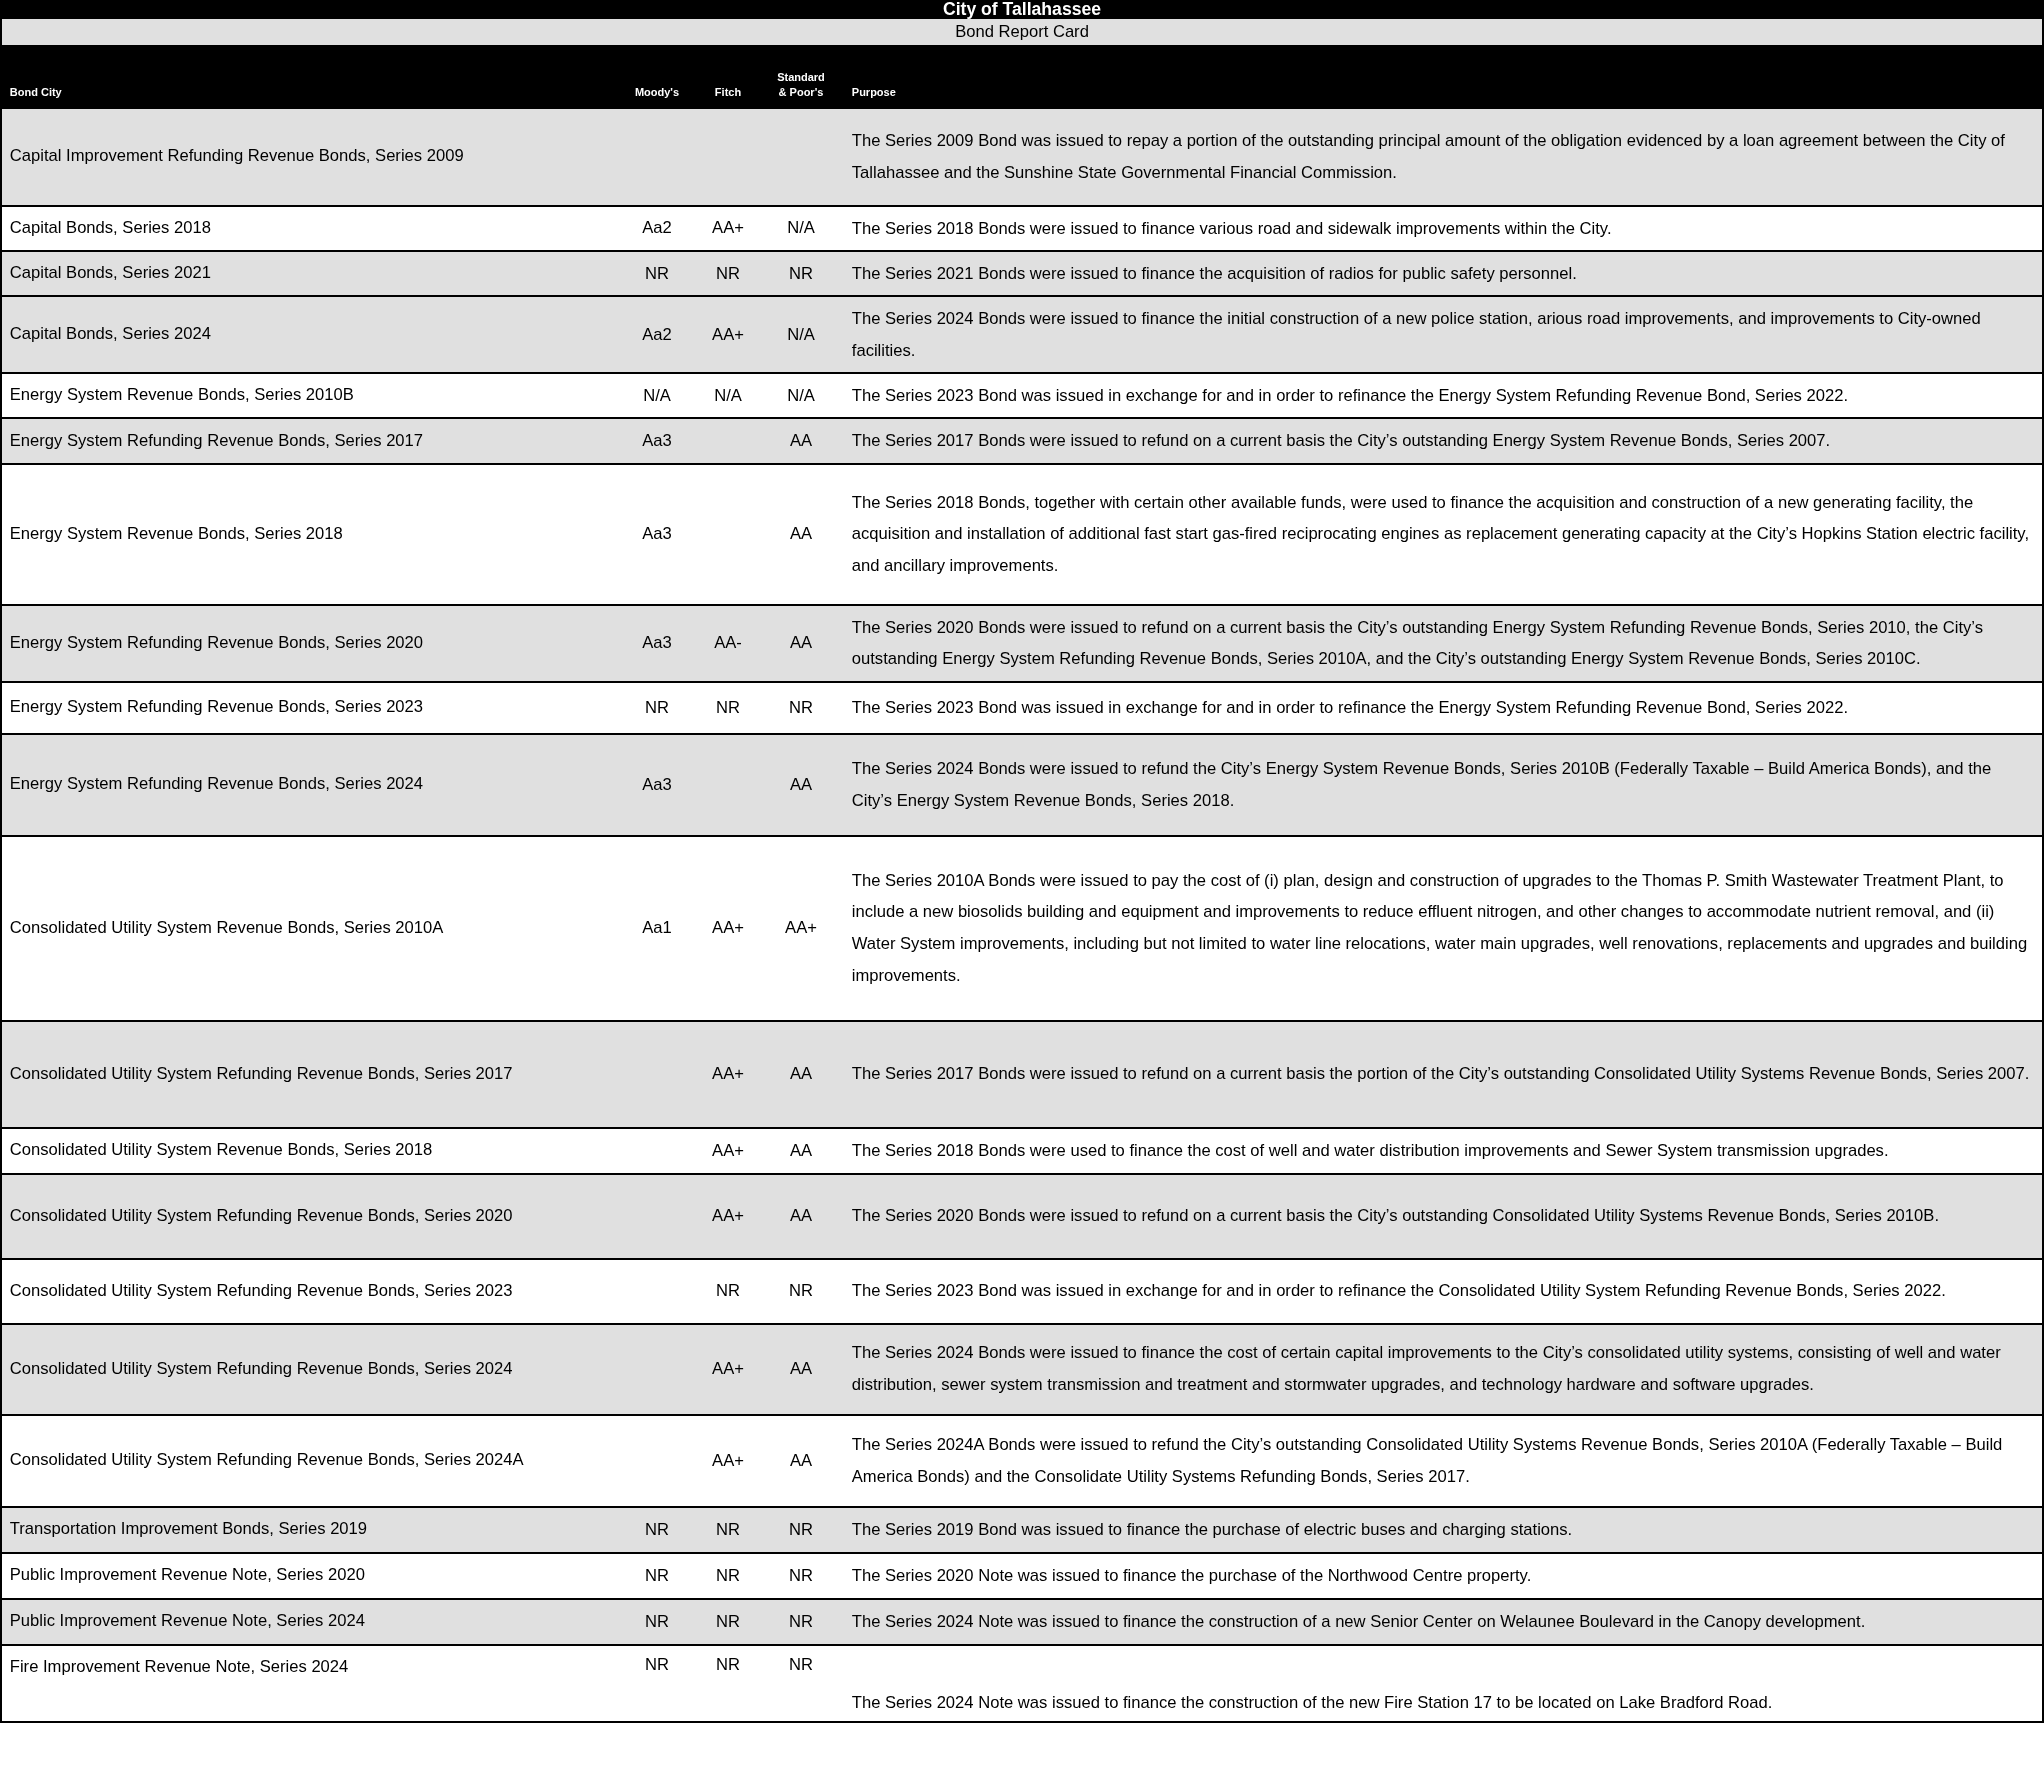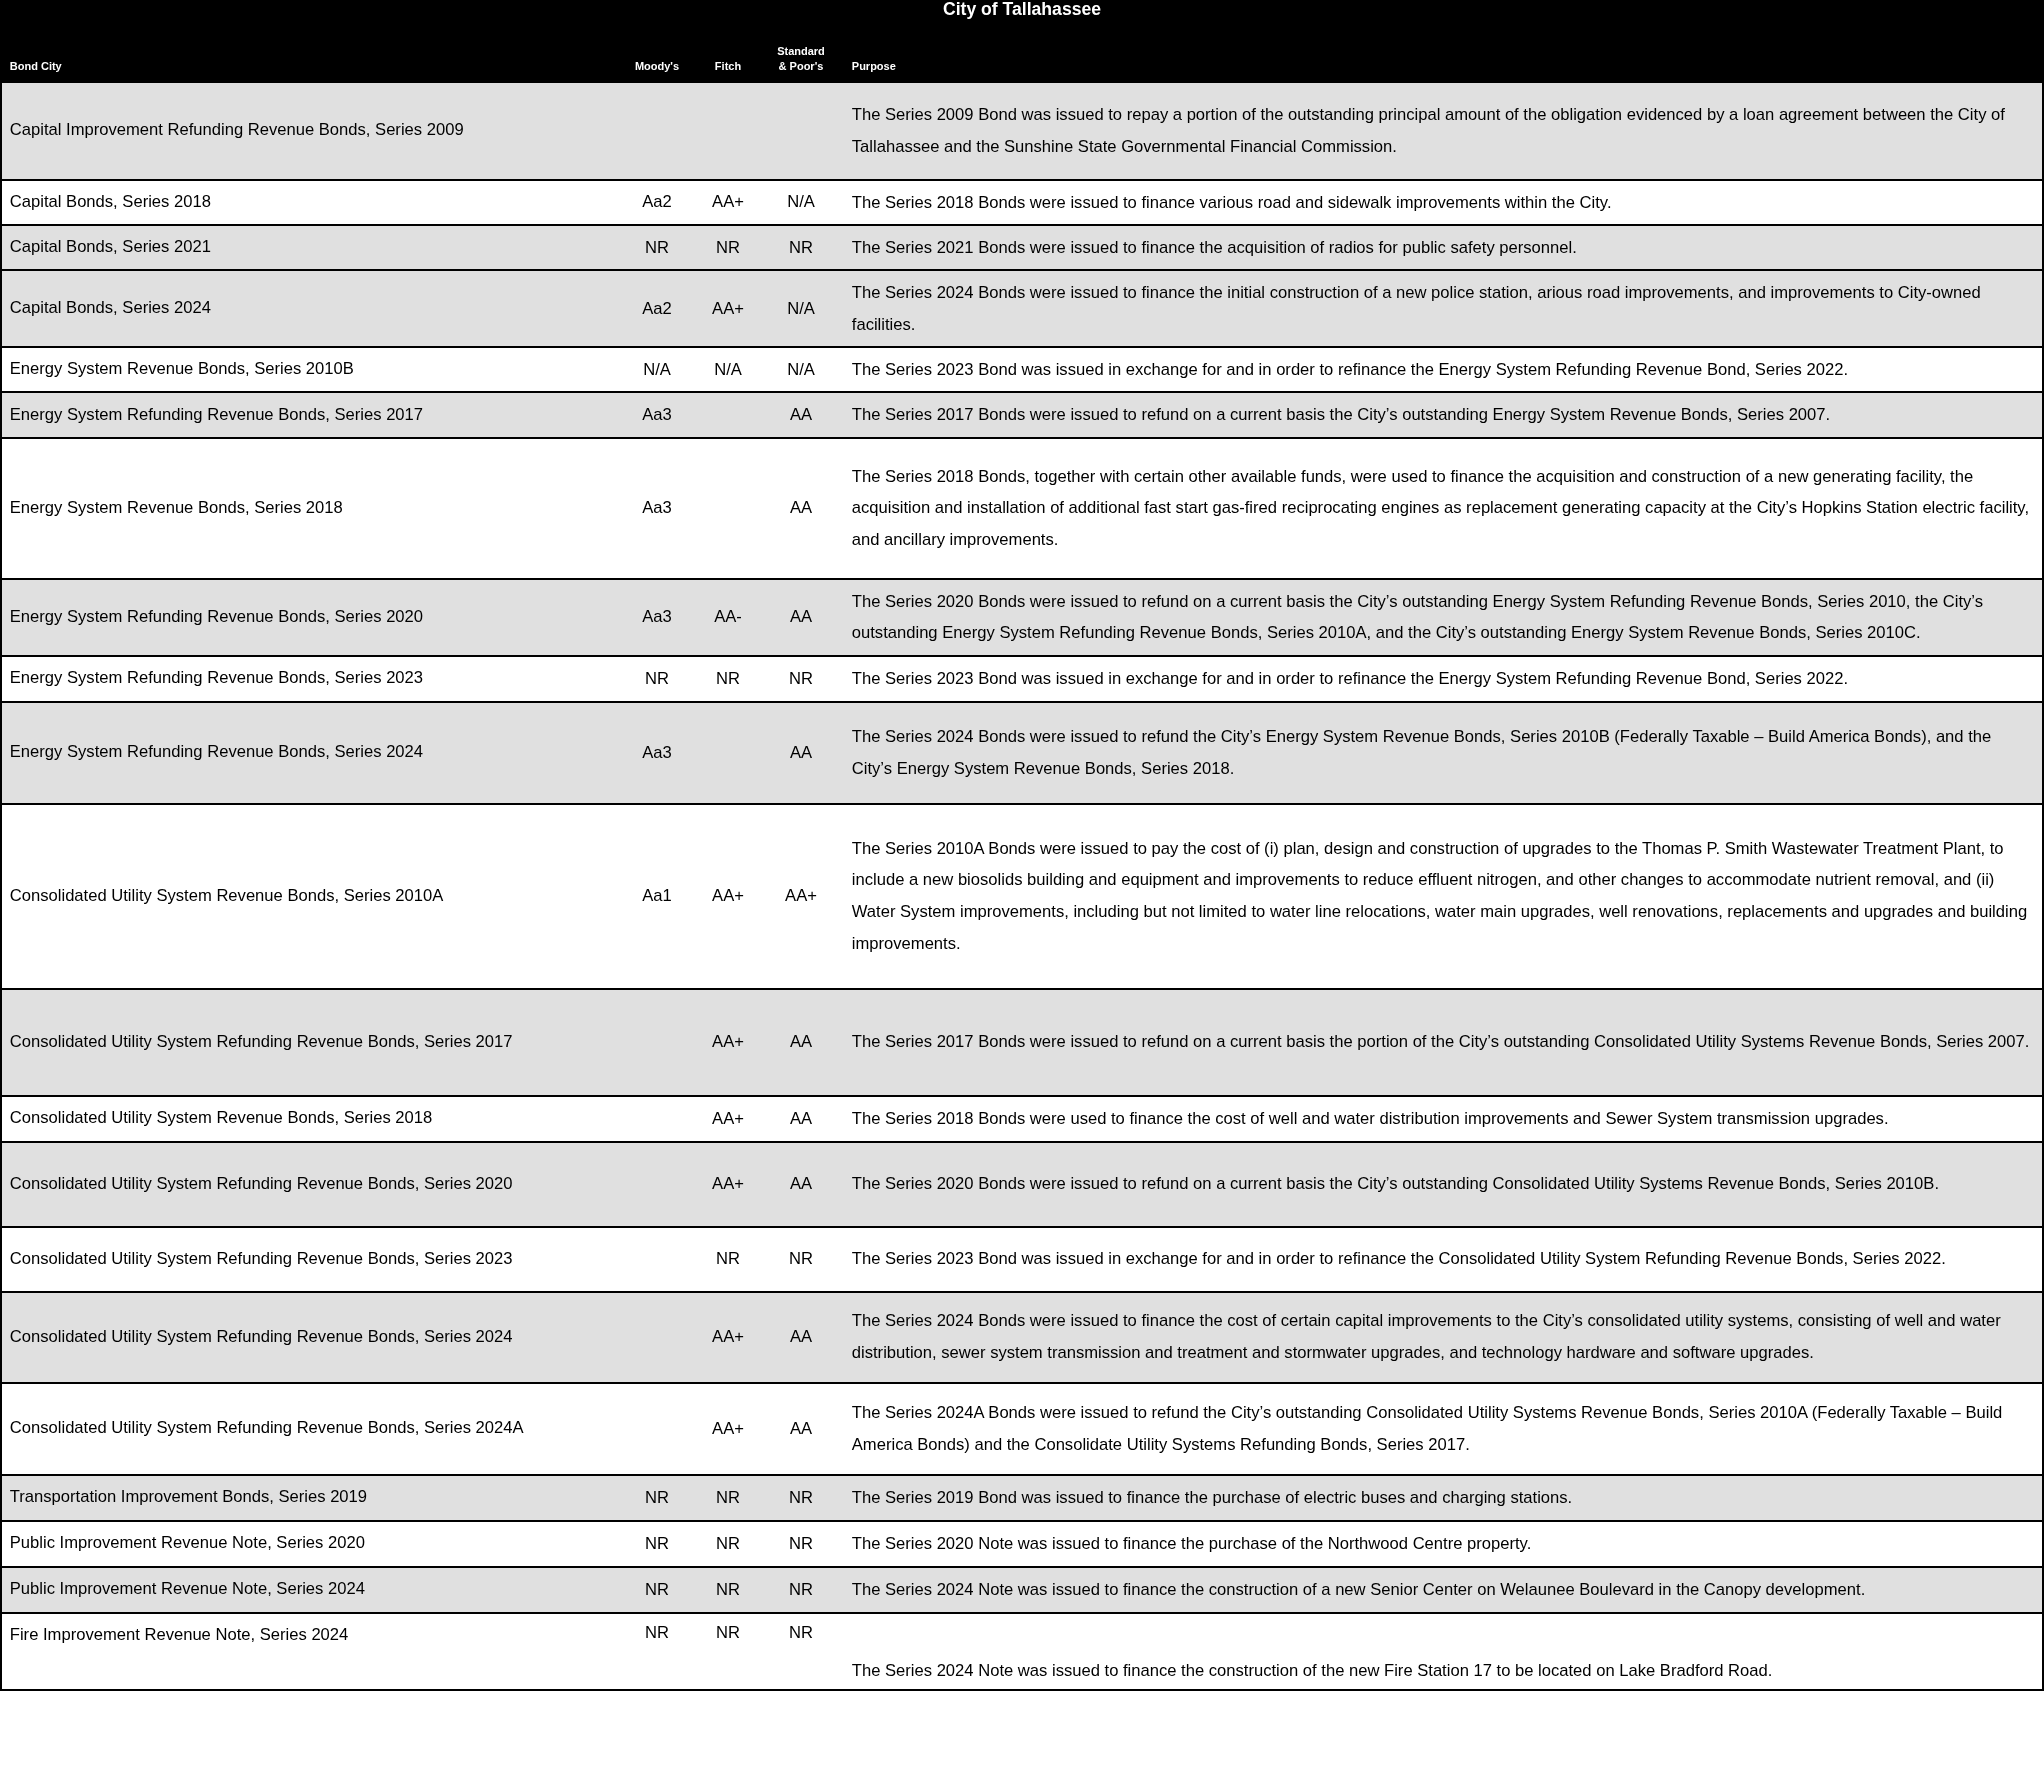--- a/index.html
+++ b/index.html
@@ -44,20 +44,21 @@
     vertical-align:top; padding-top:9.8px;
   }
   tr.split-valign td.cell-purpose{vertical-align:bottom; padding-bottom:2px;}
 </style>
 </head>
 <body>
 
 <div class="sheet">
 
   <div class="title-bar">City of Tallahassee</div>
+  <div class="subtitle-bar">Bond Report Card</div>
 
   <table class="bond-table">
     <colgroup>
       <col class="c-bond">
         <col class="c-moodys">
         <col class="c-fitch">
         <col class="c-sp">
         <col class="c-purpose">
     </colgroup>
     <thead>
@@ -130,21 +131,21 @@
     <td class="cell-rating">AA</td>
     <td class="cell-purpose">The Series 2018 Bonds, together with certain other available funds, were used to finance the acquisition and construction of a new generating facility, the acquisition and installation of additional fast start gas-fired reciprocating engines as replacement generating capacity at the City’s Hopkins Station electric facility, and ancillary improvements.</td>
   </tr>
         <tr class="gray" style="height: 76px;">
     <td class="cell-bond">Energy System Refunding Revenue Bonds, Series 2020</td>
     <td class="cell-rating">Aa3</td>
     <td class="cell-rating">AA-</td>
     <td class="cell-rating">AA</td>
     <td class="cell-purpose">The Series 2020 Bonds were issued to refund on a current basis the City’s outstanding Energy System Refunding Revenue Bonds, Series 2010, the City’s outstanding Energy System Refunding Revenue Bonds, Series 2010A, and the City’s outstanding Energy System Revenue Bonds, Series 2010C.</td>
   </tr>
-        <tr class="white" style="height: 46px;">
+        <tr class="white" style="height: 52px;">
     <td class="cell-bond">Energy System Refunding Revenue Bonds, Series 2023</td>
     <td class="cell-rating">NR</td>
     <td class="cell-rating">NR</td>
     <td class="cell-rating">NR</td>
     <td class="cell-purpose">The Series 2023 Bond was issued in exchange for and in order to refinance the Energy System Refunding Revenue Bond, Series 2022.</td>
   </tr>
         <tr class="gray" style="height: 102px;">
     <td class="cell-bond">Energy System Refunding Revenue Bonds, Series 2024</td>
     <td class="cell-rating">Aa3</td>
     <td class="cell-rating"></td>

